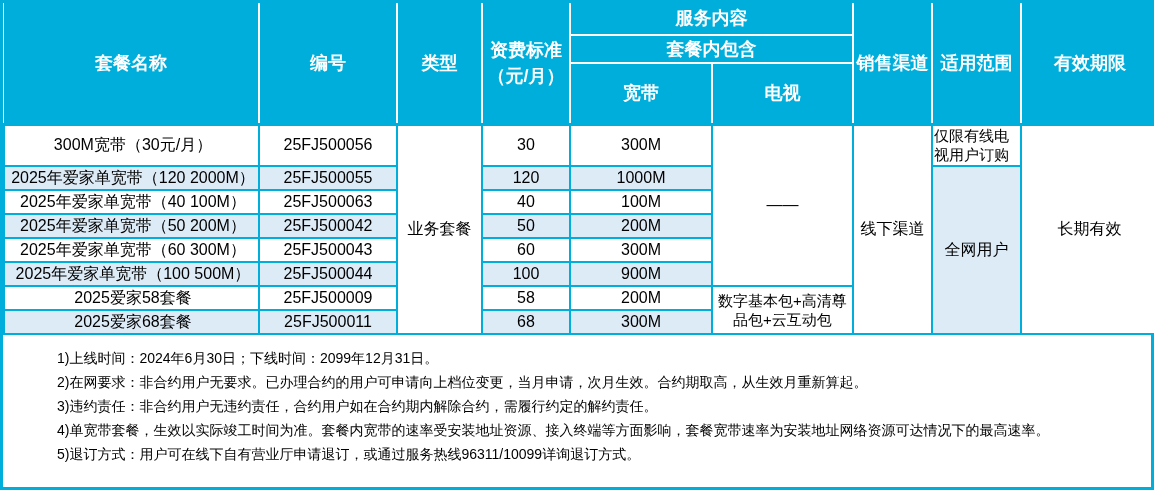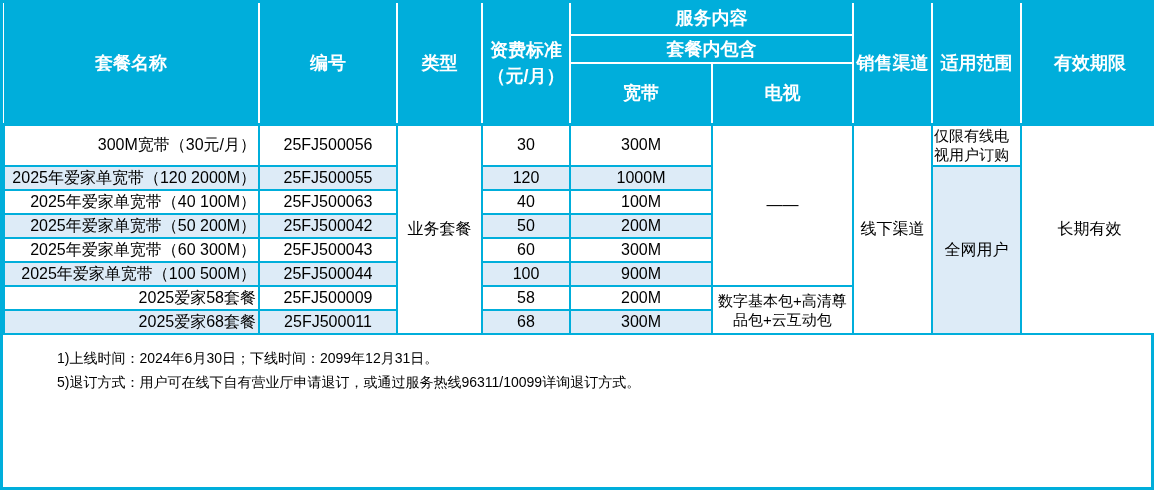--- a/index.html
+++ b/index.html
@@ -44,21 +44,21 @@
     text-align:center; vertical-align:middle;
     padding:0 2px;
     overflow:hidden;
     line-height:1.3;
   }
   tbody tr { height:24px; }
   tbody tr.r1 { height:42px; }
   tbody tr:nth-child(even) td { background:#DDEBF7; }
   td.wbg { background:#ffffff !important;margin-top:6px; }
   td.bbg { background:#DDEBF7 !important; }
-  td.name { text-align:right; padding-left:5px; }
+  td.name { text-align:center; padding-left:5px; }
   td.scope1 { text-align:left; font-size:15px; padding:0 1px; }
   td.tvpack { font-size:15px; }
   
   .notes {
     padding:11px 8px 0 6px;
     font-size:14px;
     line-height:24px;
     color:#000;
   }
   .notes .note-line { white-space:nowrap;margin-left:48px; }
@@ -153,15 +153,18 @@
         <td class="name">2025爱家68套餐</td>
         <td>25FJ500011</td>
         <td>68</td>
         <td>300M</td>
       </tr>
     </tbody>
   </table>
 
   <div class="notes">
     <div class="note-line">1)上线时间：2024年6月30日；下线时间：2099年12月31日。</div>
+    <div class="note-line">2)在网要求：非合约用户无要求。已办理合约的用户可申请向上档位变更，当月申请，次月生效。合约期取高，从生效月重新算起。</div>
+    <div class="note-line">3)违约责任：非合约用户无违约责任，合约用户如在合约期内解除合约，需履行约定的解约责任。</div>
+    <div class="note-line">4)单宽带套餐，生效以实际竣工时间为准。套餐内宽带的速率受安装地址资源、接入终端等方面影响，套餐宽带速率为安装地址网络资源可达情况下的最高速率。</div>
     <div class="note-line">5)退订方式：用户可在线下自有营业厅申请退订，或通过服务热线96311/10099详询退订方式。</div>
   </div>
 </div>
 
 </body></html>

